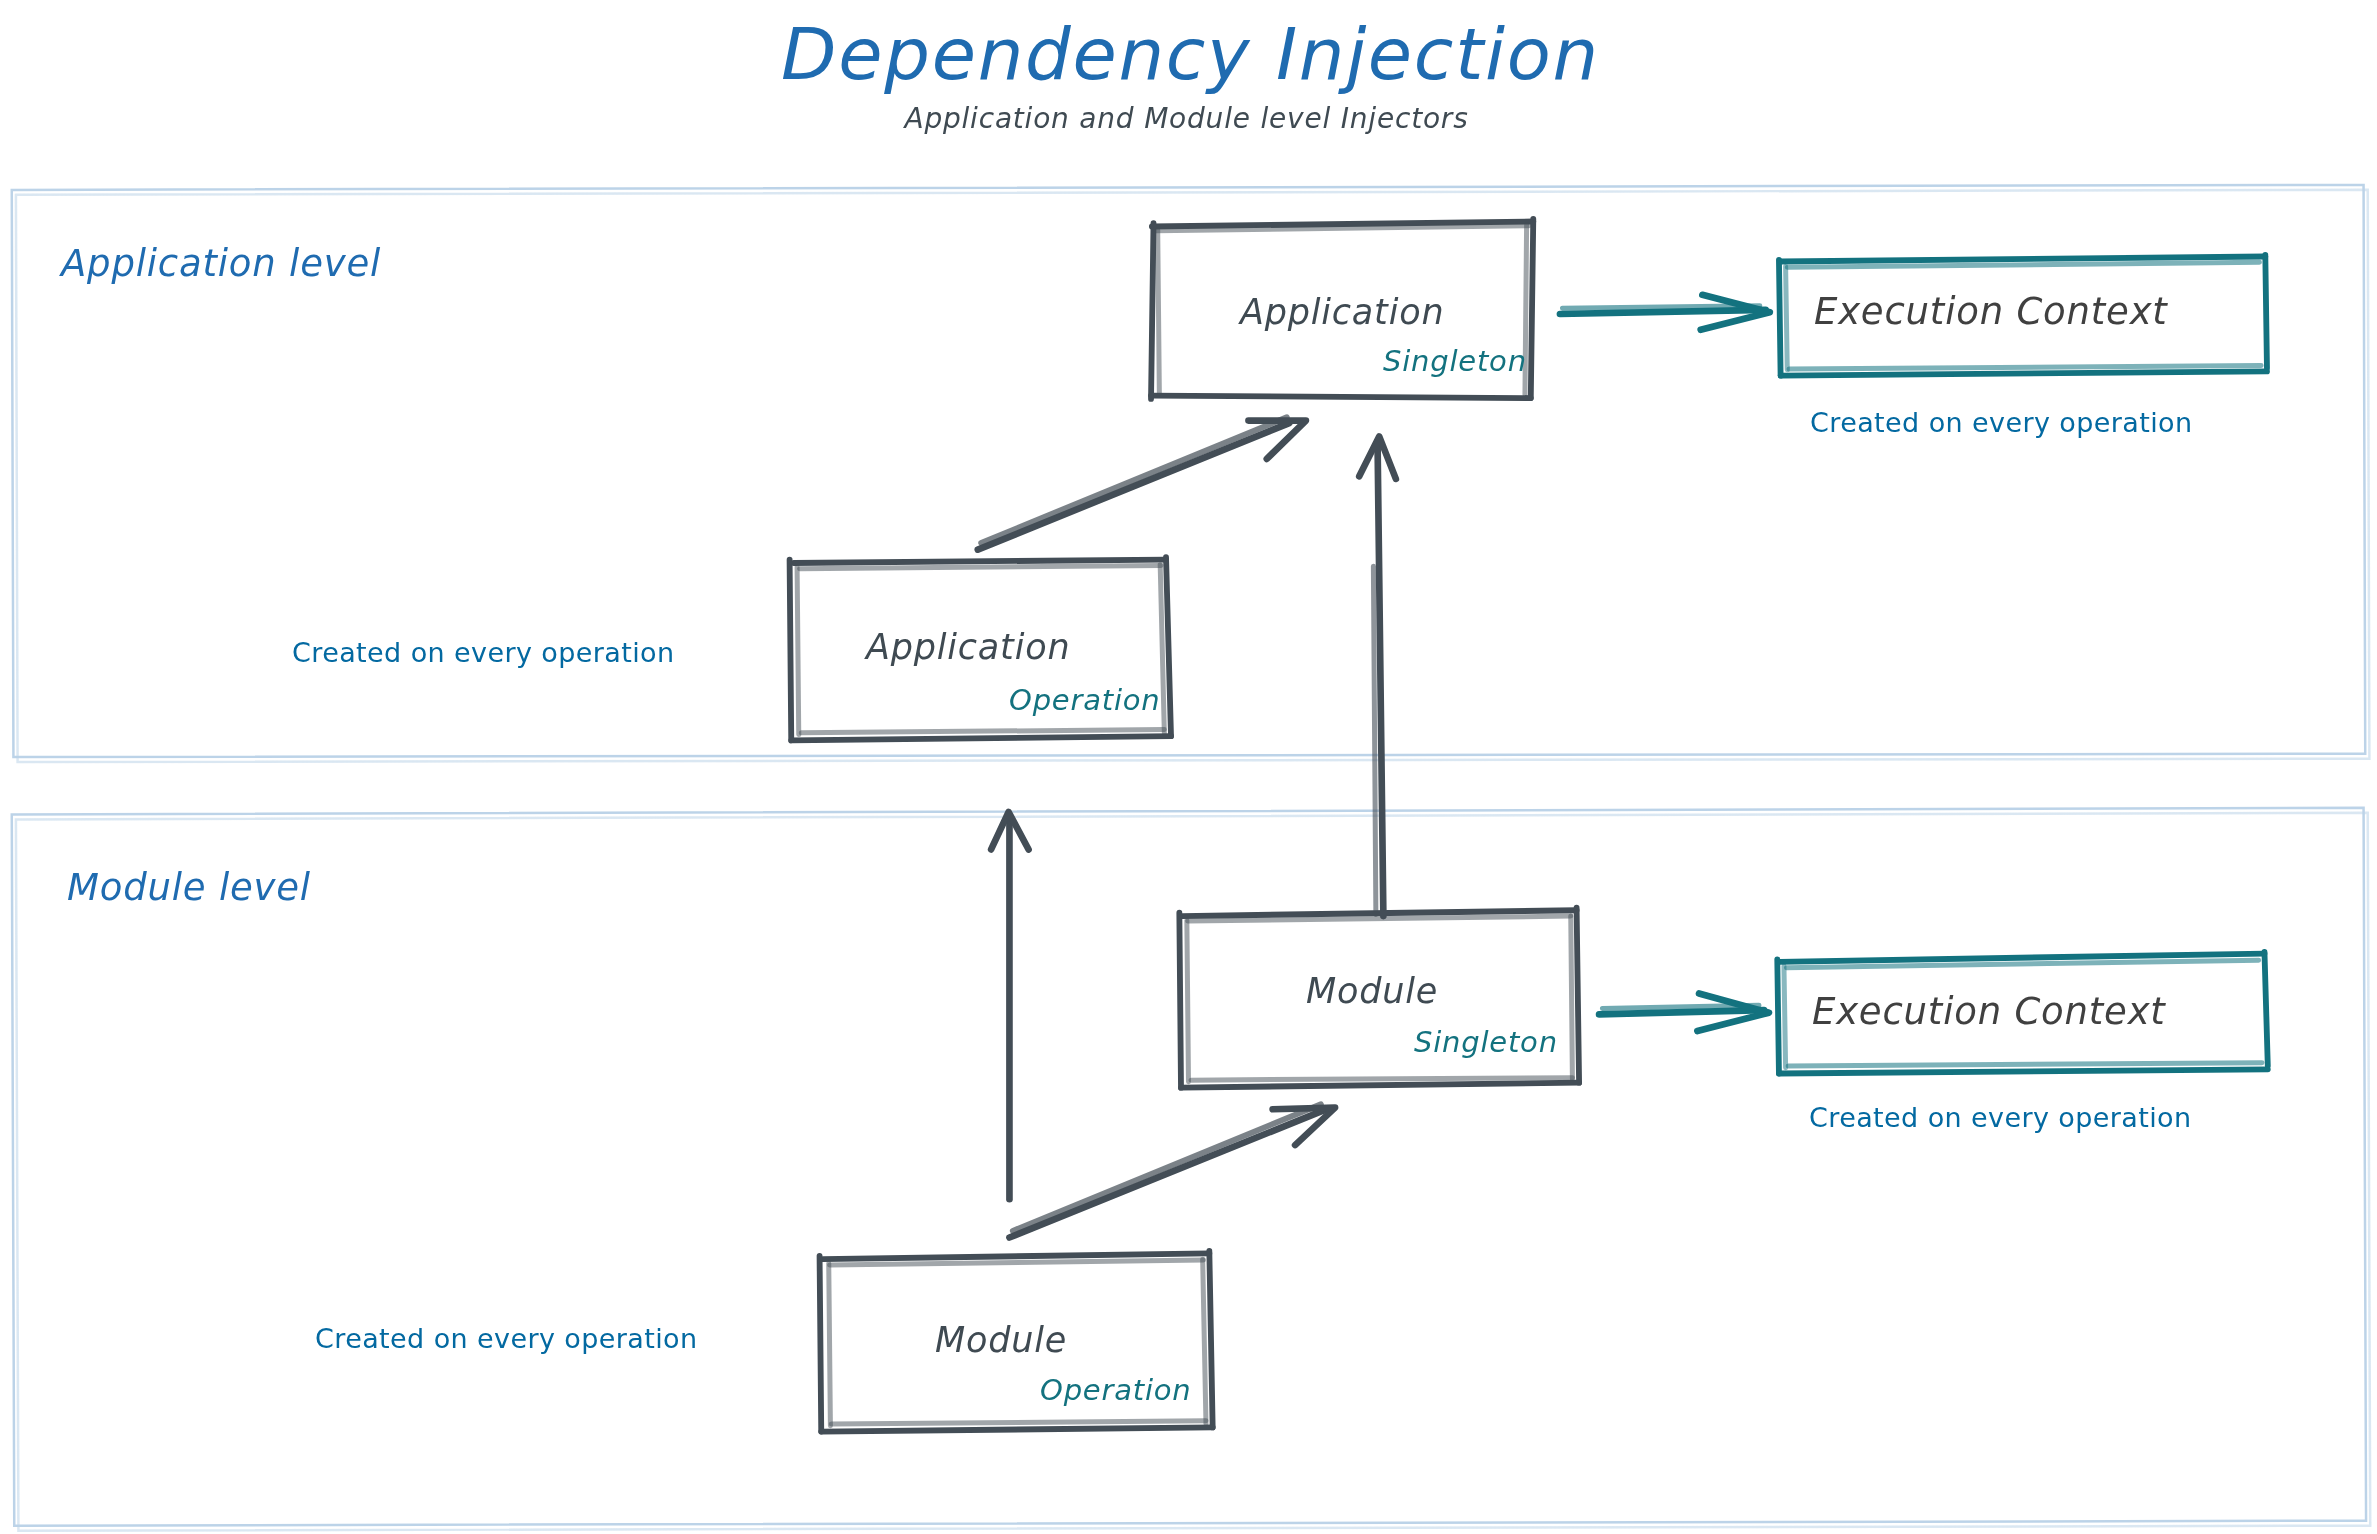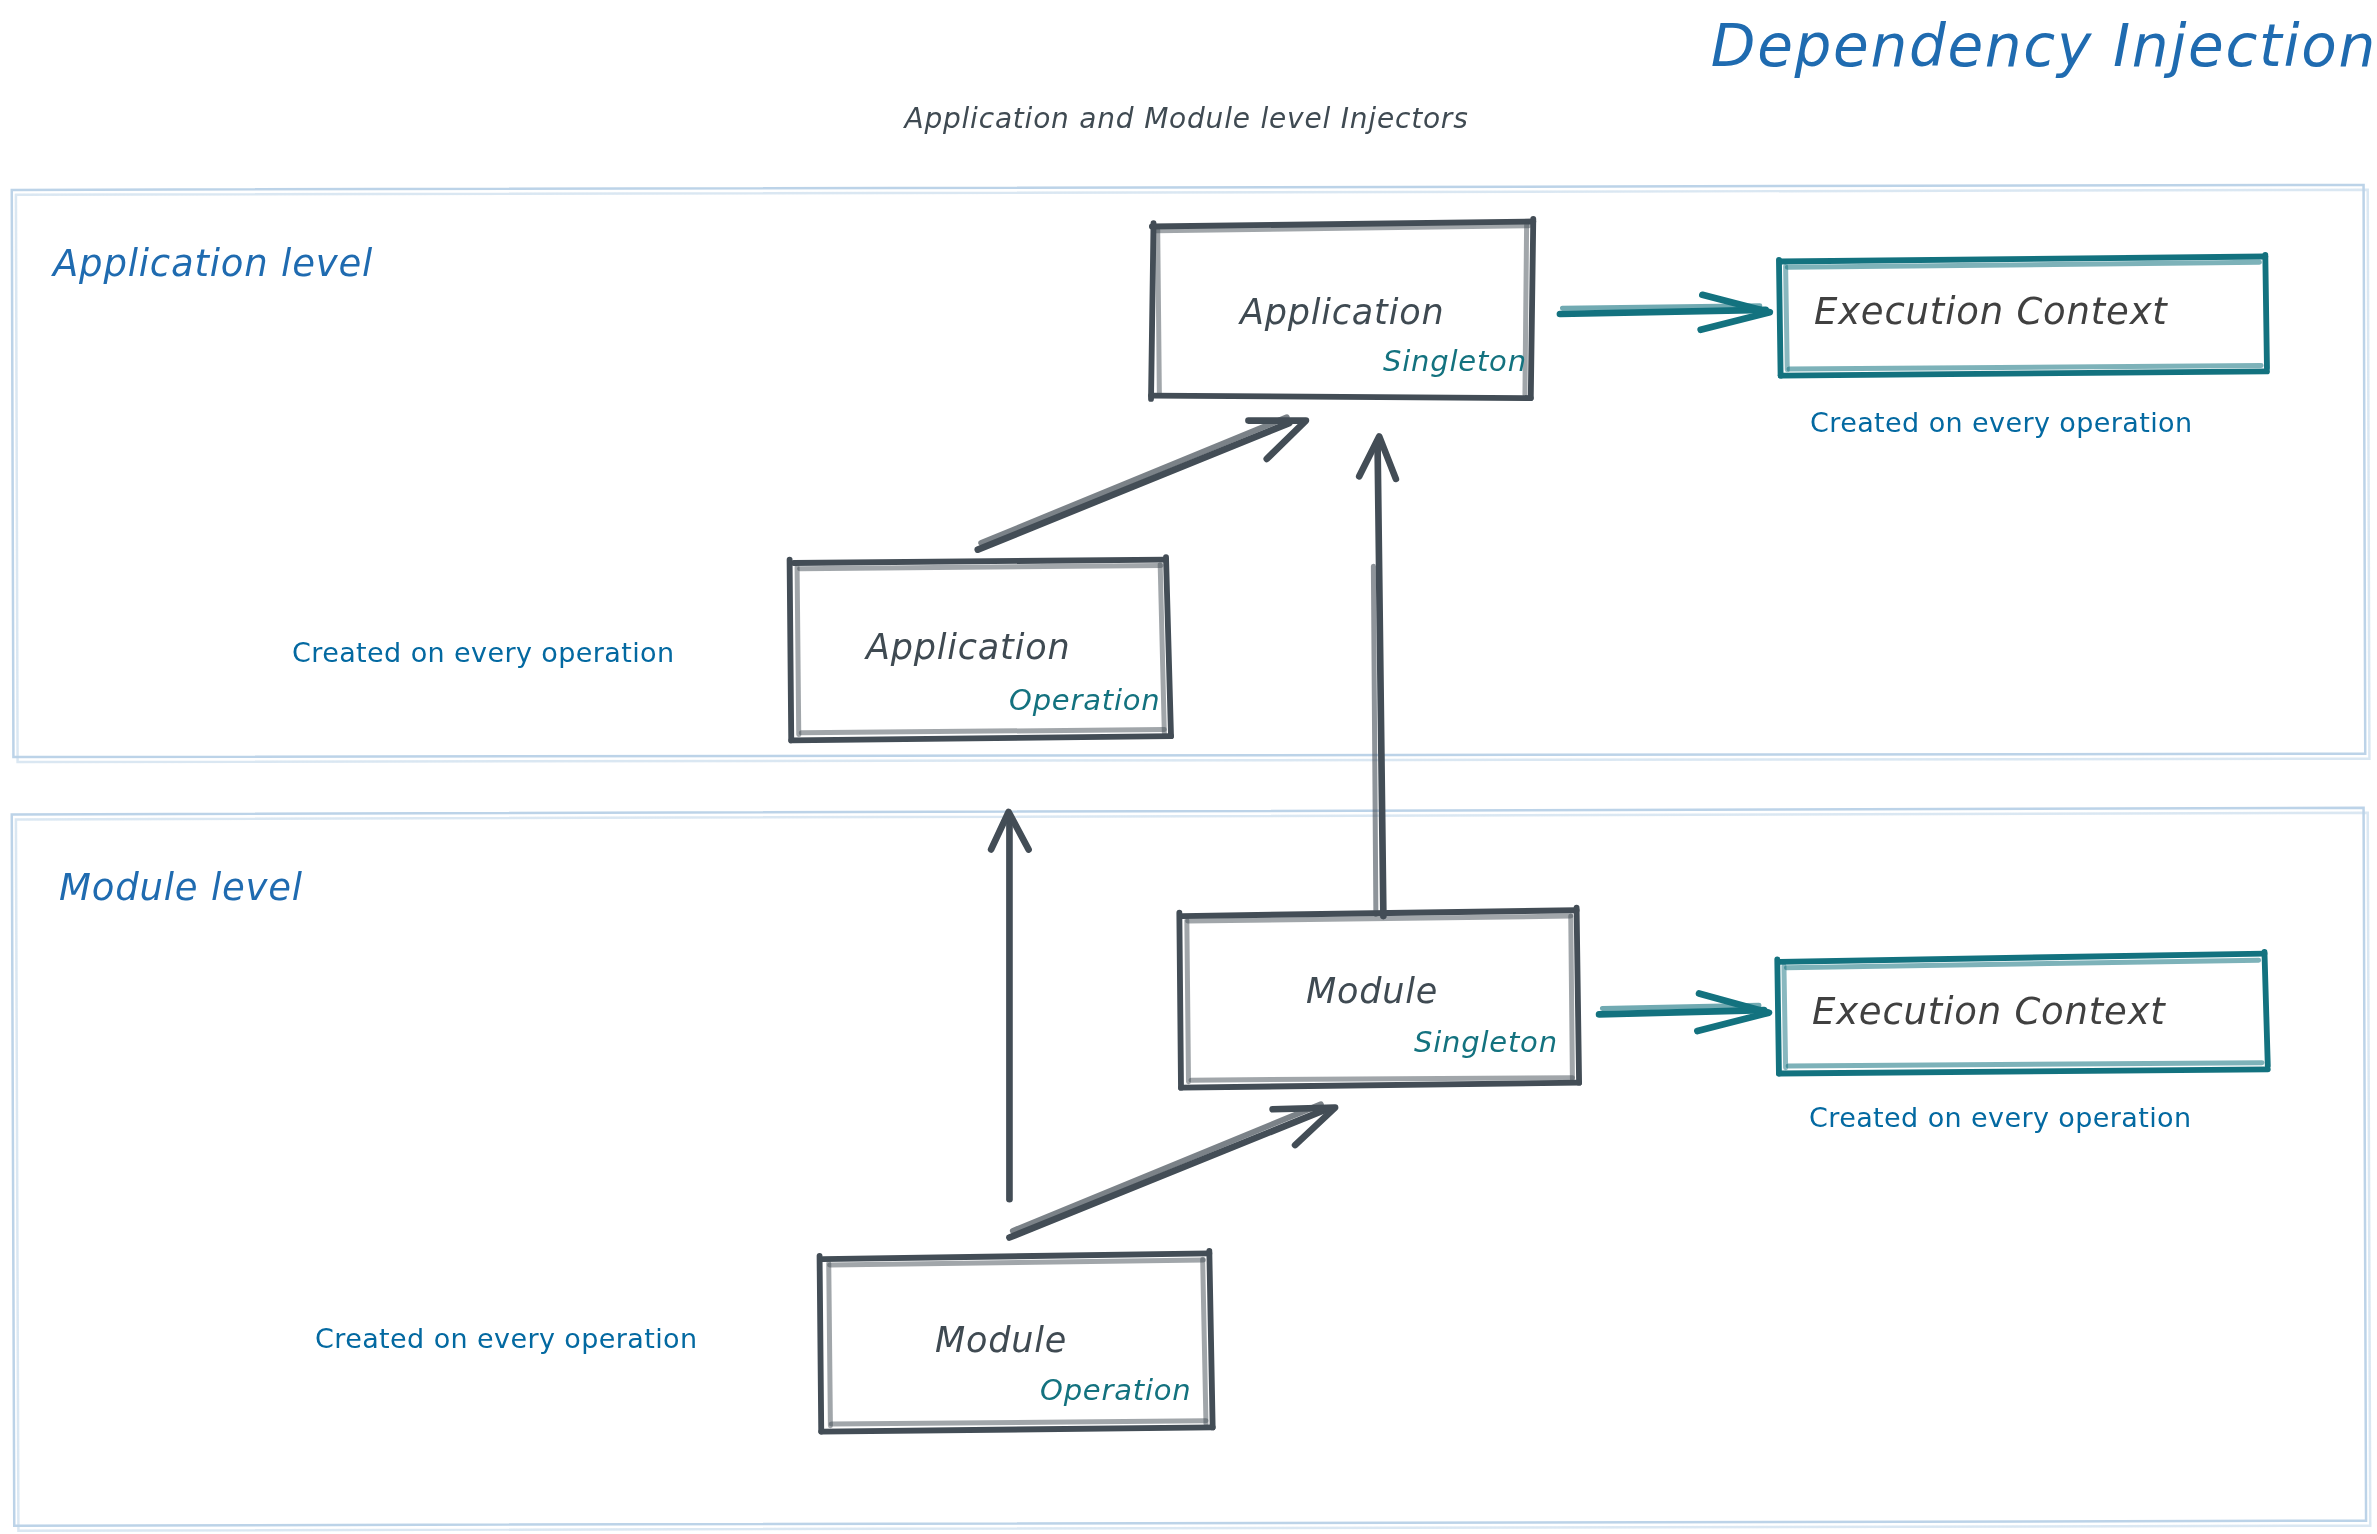--- a/index.html
+++ b/index.html
@@ -6,32 +6,33 @@
   body{
     width:2377px;height:1534px;position:relative;overflow:hidden;
     font-family:"DejaVu Sans","Liberation Sans",sans-serif;
   }
   .stage{position:absolute;inset:0;}
   svg.layer{position:absolute;left:0;top:0;width:2377px;height:1534px;}
 
   .hand{font-family:"DejaVu Sans","Liberation Sans",sans-serif;}
 
   .title{
-    position:absolute;left:4px;right:0;top:11.7px;text-align:right;
-    color:#1f6bb0;font-size:58px;font-weight:400;letter-spacing:1.7px;
+    position:absolute;left:4px;right:0;top:11.7px;text-align:center;
+    color:#1f6bb0;font-size:72px;font-weight:400;letter-spacing:1.7px;
     font-style:italic;
   }
   .subtitle{
     position:absolute;left:0;right:4px;top:102px;text-align:center;
     color:#3f4a52;font-size:28px;font-style:italic;letter-spacing:0.8px;
   }
 
   .section-label{
     position:absolute;color:#1f6bb0;font-size:37px;font-style:italic;letter-spacing:0.8px;
     white-space:nowrap;
+    margin-left:8px;
   }
 
   .box-label{
     position:absolute;color:#3f4a52;font-size:35px;font-style:italic;
     white-space:nowrap;letter-spacing:0.8px;
   }
   .box-sub{
     position:absolute;color:#13727f;font-size:29px;font-style:italic;
     white-space:nowrap;letter-spacing:0.8px;
   }

